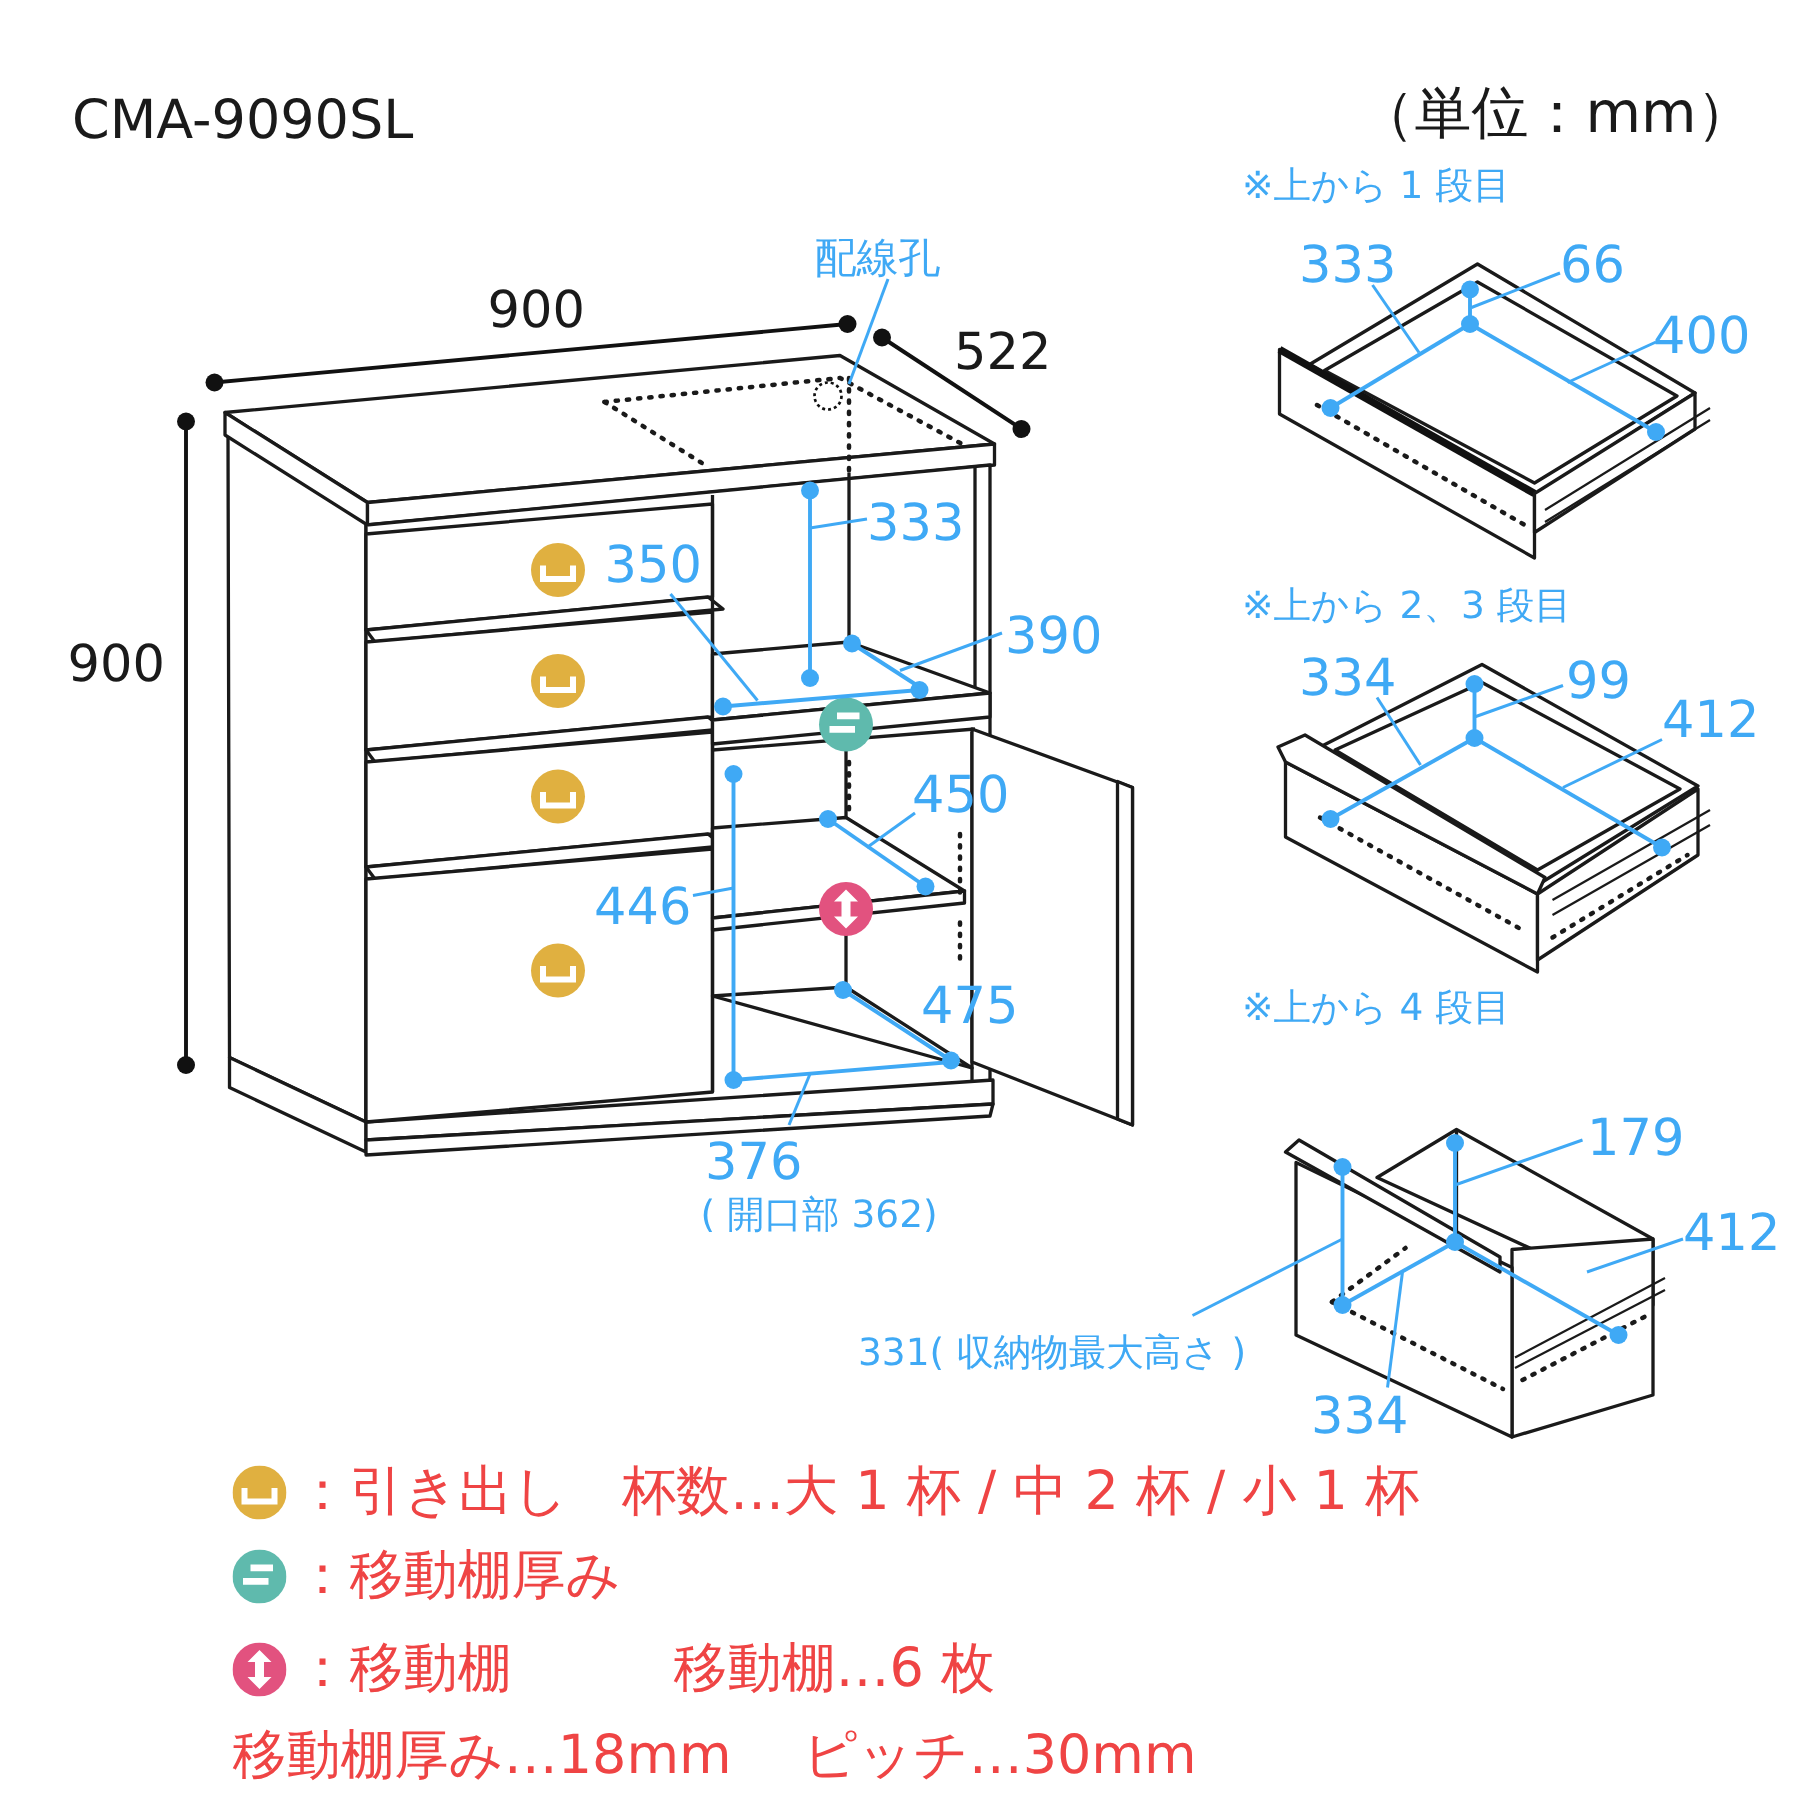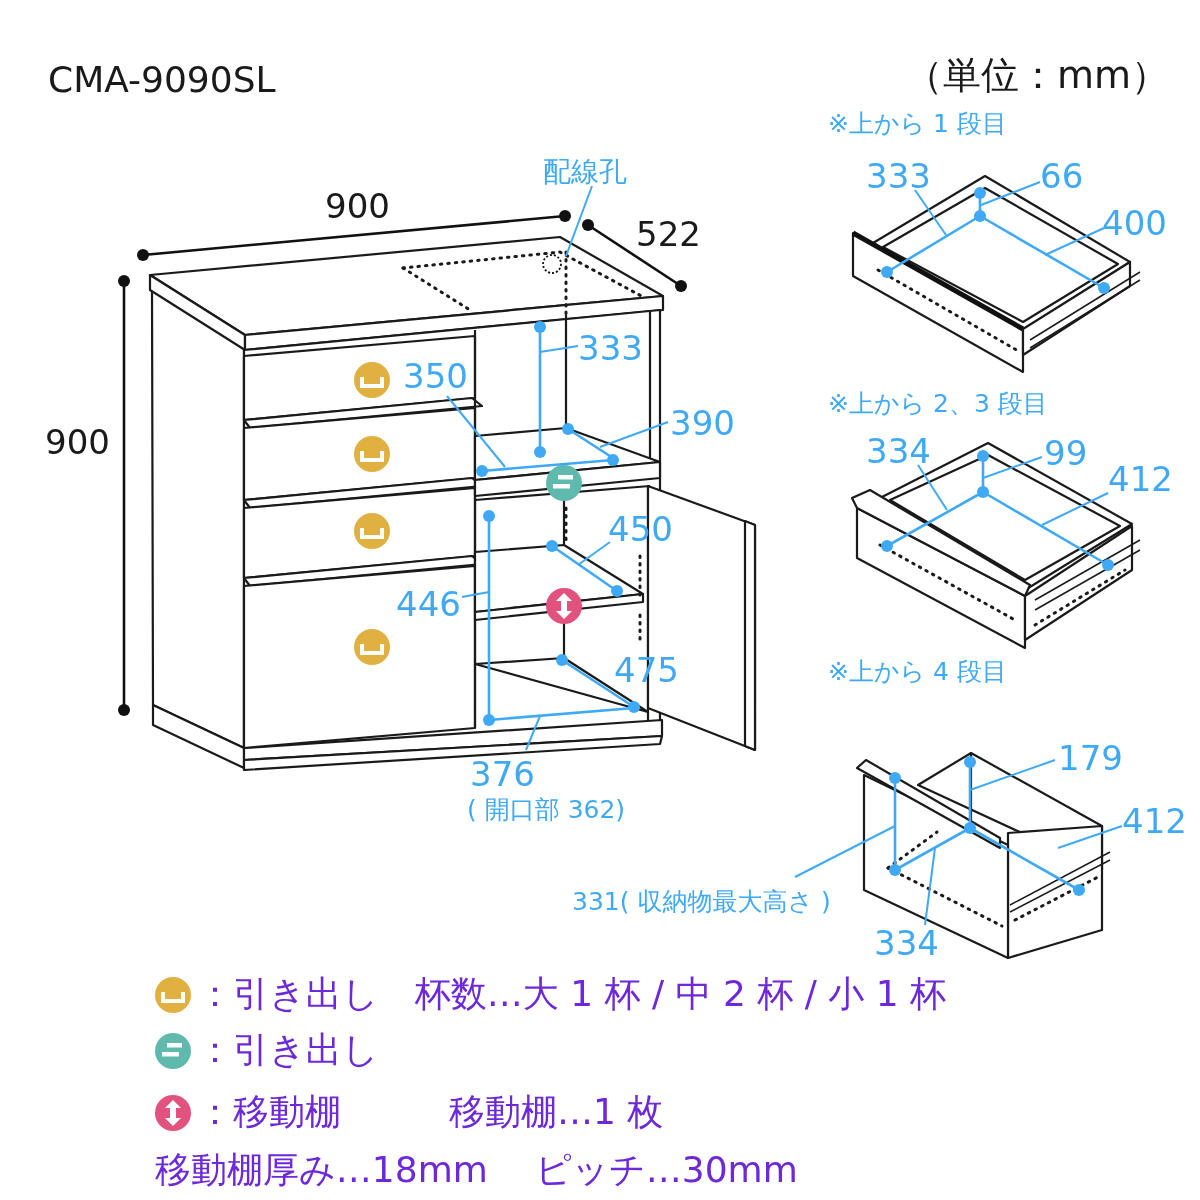--- a/index.html
+++ b/index.html
@@ -8,21 +8,21 @@
     #stage { position: absolute; left: 0; top: 0; width: 1200px; height: 1200px; }
     .t-black { fill: #1a1a1a; font-family: "DejaVu Sans", sans-serif; }
     .t-blue  { fill: #3fa9f5; font-family: "DejaVu Sans", sans-serif; }
     .ln      { stroke: #1a1a1a; stroke-width: 2.2; fill: #fff; stroke-linejoin: round; }
     .ln-nf   { stroke: #1a1a1a; stroke-width: 2.2; fill: none; stroke-linejoin: round; }
     .thin    { stroke: #1a1a1a; stroke-width: 1.5; fill: none; }
     .dot-ln  { stroke: #1a1a1a; stroke-width: 3; fill: none; stroke-dasharray: 1.5 6; stroke-linecap: round; }
     .bl      { stroke: #3fa9f5; stroke-width: 2.6; fill: none; }
     .bd      { fill: #3fa9f5; }
     .kd      { fill: #111; }
-    .legend { position: absolute; left: 155px; font-size: 36px; color: #6d28d9;
+    .legend { position: absolute; left: 155px; font-size: 36px; color: #ef4444;
               font-family: "DejaVu Sans", sans-serif; white-space: pre; display: flex; align-items: center; }
     .legend .ic { width: 36px; height: 36px; margin-right: 6px; }
   </style>
 </head>
 <body>
 
 <svg id="stage" viewBox="0 0 1200 1200" xmlns="http://www.w3.org/2000/svg">
   <defs>
     <g id="ico-drawer">
       <circle r="18" fill="#e0b040"></circle>
@@ -256,23 +256,23 @@
 <div class="legend" style="top:970px;">
   <svg class="ic" viewBox="-18 -18 36 36">
       <use href="#ico-drawer"></use>
     </svg>
   <span>：引き出し　杯数…大 1 杯 / 中 2 杯 / 小 1 杯</span>
 </div>
 <div class="legend" style="top:1026px;">
   <svg class="ic" viewBox="-18 -18 36 36">
       <use href="#ico-slide"></use>
     </svg>
-  <span>：引き出し</span>
+  <span>：移動棚厚み</span>
 </div>
 <div class="legend" style="top:1088px;">
   <svg class="ic" viewBox="-18 -18 36 36">
       <use href="#ico-move"></use>
     </svg>
-  <span>：移動棚　　　移動棚…1 枚</span>
+  <span>：移動棚　　　移動棚…6 枚</span>
 </div>
 <div class="legend" style="top:1146px;text-align:center;">
   <span>移動棚厚み…18mm　 ピッチ…30mm</span>
 </div>
 
 </body></html>

